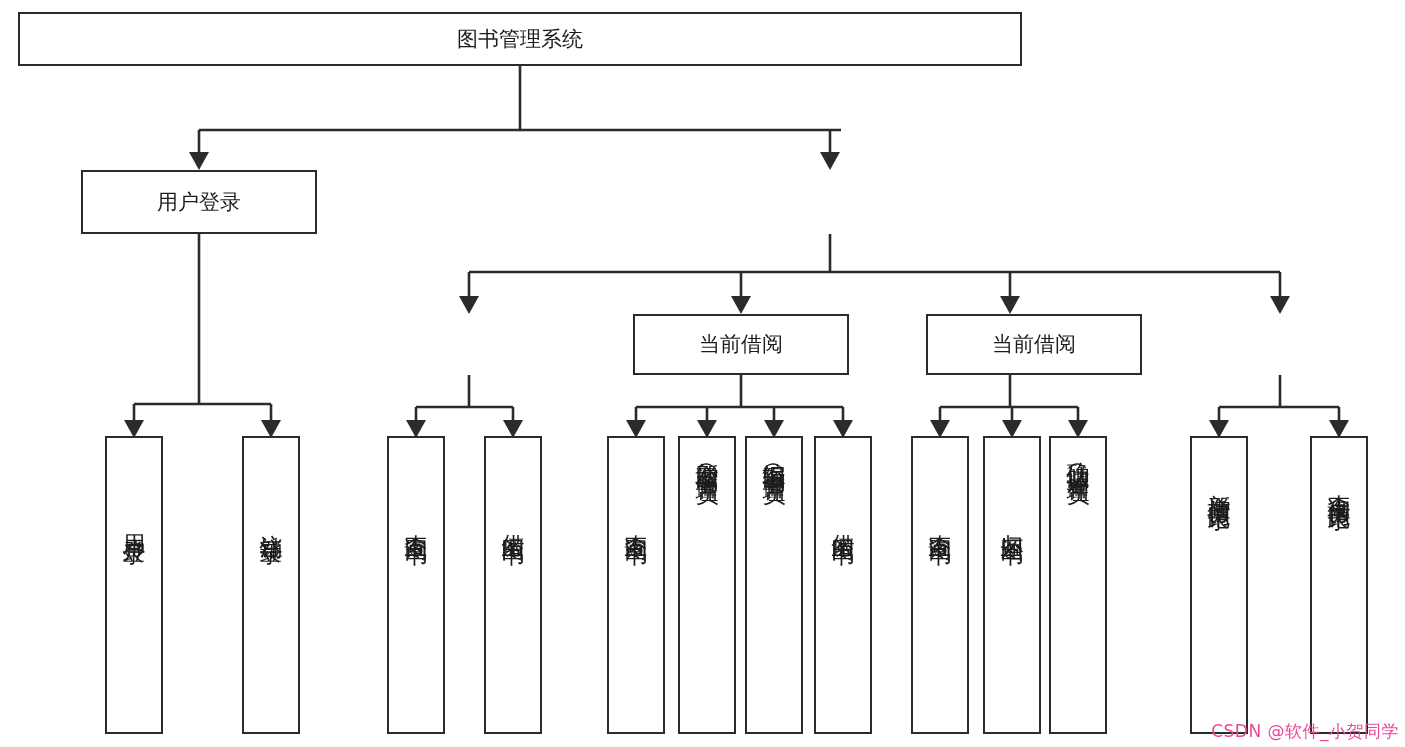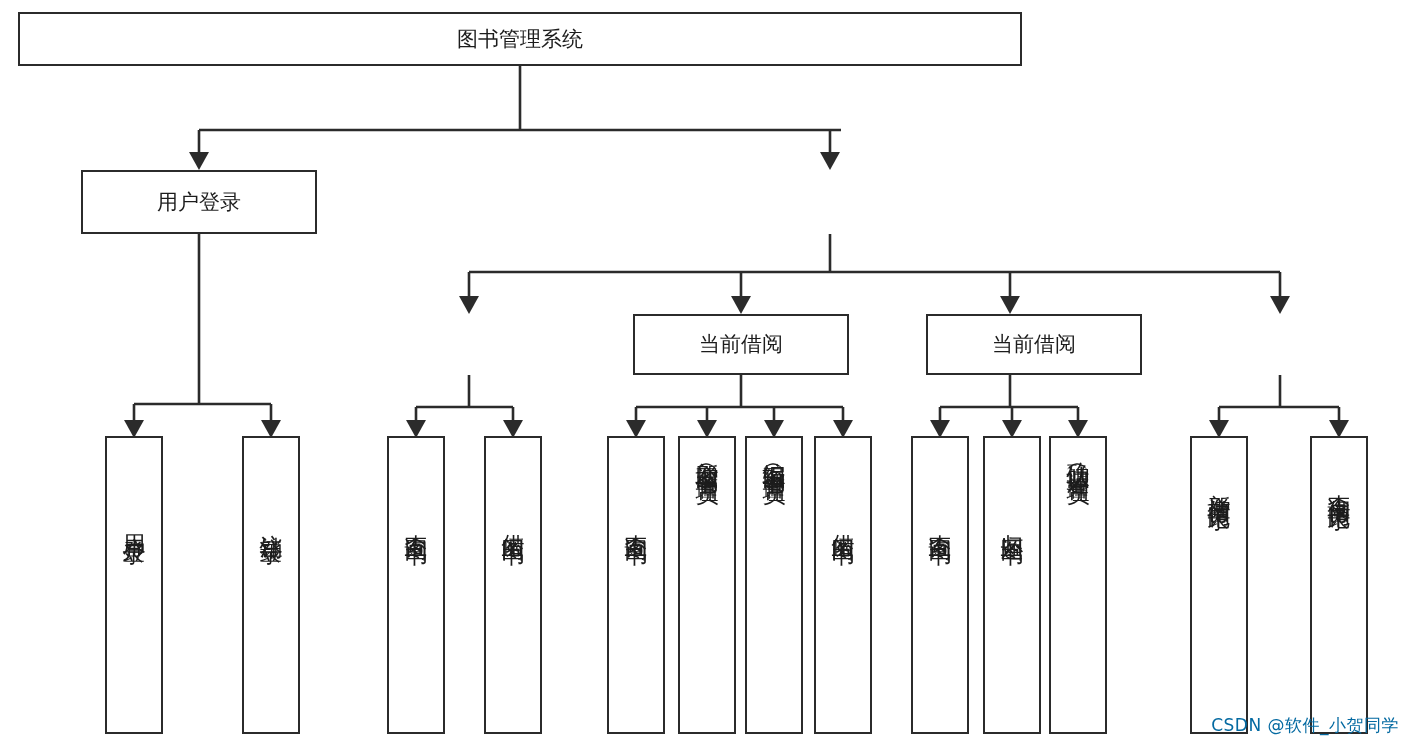--- a/index.html
+++ b/index.html
@@ -62,23 +62,23 @@
     text-orientation: upright;
     font-size: 23px;
     letter-spacing: 3px;
     line-height: 1;
     white-space: nowrap;
     margin-top: 0;
   }
   .watermark {
     position: absolute;
     right: 6px;
-    bottom: 10px;
+    bottom: 4px;
     font-size: 17px;
-    color: #0369a1;
+    color: #ec4899;
     white-space: nowrap;
     letter-spacing: 0.5px;
   }
 </style>
 </head>
 <body>
 
 <div id="diagram-root">
 
   <svg id="connectors" viewBox="0 0 1405 747" xmlns="http://www.w3.org/2000/svg">

